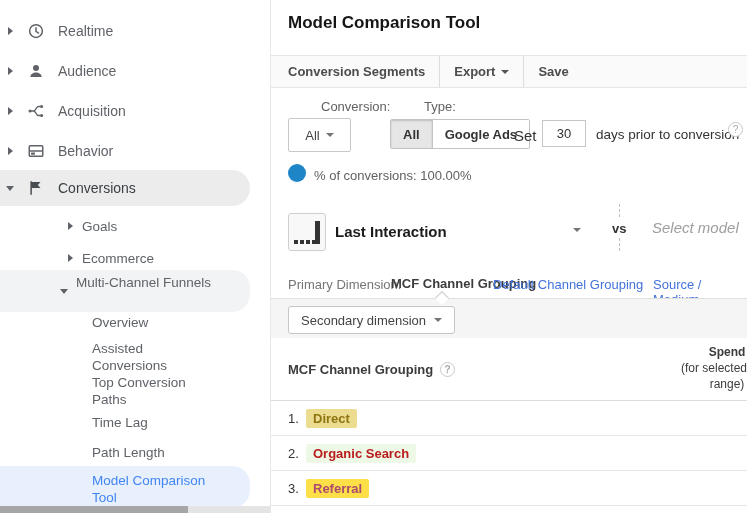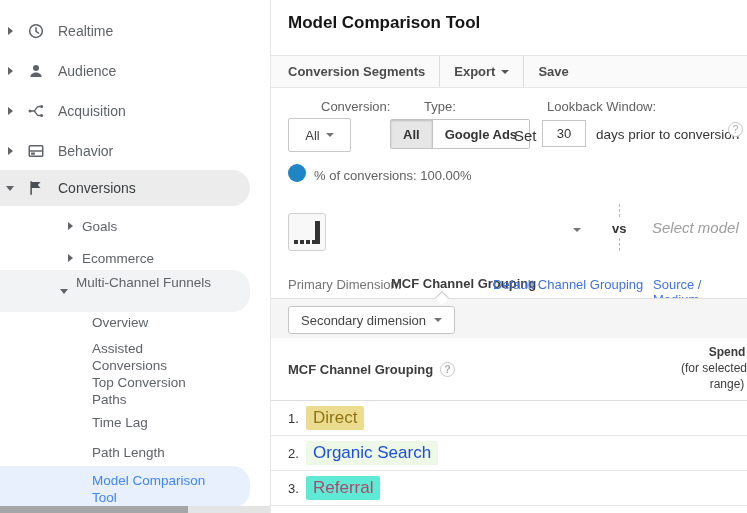--- a/index.html
+++ b/index.html
@@ -73,21 +73,21 @@
     border-left:1px solid #ccc; border-top:1px solid #ccc; }
   .sec-btn { position:absolute; left:17px; top:306px; height:28px; padding:0 12px; background:#fff;
     border:1px solid #c6c6c6; border-radius:3px; display:flex; align-items:center; gap:8px;
     font-size:13px; color:#444; cursor:pointer; }
   .thead { position:absolute; left:0; top:338px; width:477px; height:63px; border-bottom:1px solid #dcdcdc; }
   .th-left { position:absolute; left:17px; top:24px; font-size:13px; font-weight:bold; color:#3c3c3c; display:flex; align-items:center; gap:7px; }
   .th-spend { position:absolute; left:390px; top:6px; width:132px; text-align:center; font-size:12px; color:#3c3c3c; line-height:16px; }
   .th-spend .b { font-weight:bold; }
   .trow { position:absolute; left:0; width:477px; height:35px; border-bottom:1px solid #e7e7e7; display:flex; align-items:center; }
   .trank { position:absolute; left:17px; font-size:13px; color:#333; }
-  .chip { position:absolute; left:35px; font-size:17px; padding:2px 7px; border-radius:2px; cursor:pointer; }
+  .chip { position:absolute; left:35px; font-size:13px; padding:2px 7px; border-radius:2px; cursor:pointer;font-weight:bold; }
 </style>
 </head>
 <body>
 
 <div class="stage">
 
   <div class="sidebar">
 
     <div class="nav-row" style="top:13px">
       <span class="arr tri-r"></span>
@@ -205,21 +205,20 @@
         <span class="tri-d sm" style="border-top-color:#555"></span>
       </div>
       <div class="tb-sep"></div>
       <div class="tb-btn">
         <span>Save</span>
       </div>
     </div>
 
     <div class="flt-label" style="left:17px; top:99px">Conversion:</div>
     <div class="flt-label" style="left:120px; top:99px">Type:</div>
-    <div class="flt-label" style="left:243px; top:99px">Lookback Window:</div>
 
     <div class="all-dd">
       <span>All</span>
       <span class="tri-d sm"></span>
     </div>
 
     <div class="seg">
       <div class="seg-btn sel">
         <span>All</span>
       </div>
@@ -236,20 +235,21 @@
     <div class="pct-dot" style="background:#1e85c7"></div>
     <div class="pct-txt">% of conversions: 100.00%</div>
 
     <div class="model-icon">
       <span class="mi-dot" style="left:5px"></span>
       <span class="mi-dot" style="left:11px"></span>
       <span class="mi-dot" style="left:17px"></span>
       <span class="mi-dot" style="left:23px"></span>
       <span class="mi-bar"></span>
     </div>
+    <div class="model-name">Last Interaction</div>
     <span class="model-caret tri-d sm"></span>
     <div class="vs-dash" style="top:204px"></div>
     <div class="vs-txt">vs</div>
     <div class="vs-dash" style="top:238px"></div>
     <div class="select-model">Select model</div>
 
     <div class="pd-label">Primary Dimension:</div>
     <div class="pd-tab-sel">MCF Channel Grouping</div>
     <div class="pd-link" style="left:222px">Default Channel Grouping</div>
     <div class="pd-link" style="left:382px">Source / Medium</div>
@@ -272,21 +272,21 @@
         <div>range)</div>
       </div>
     </div>
 
     <div class="trow" style="top:401px">
       <span class="trank">1.</span>
       <span class="chip" style="color:#8e7512;background:#ecdc8f">Direct</span>
     </div>
     <div class="trow" style="top:436px">
       <span class="trank">2.</span>
-      <span class="chip" style="color:#1d4ed8;background:#eef8e6">Organic Search</span>
+      <span class="chip" style="color:#b91c1c;background:#eef8e6">Organic Search</span>
     </div>
     <div class="trow" style="top:471px">
       <span class="trank">3.</span>
-      <span class="chip" style="color:#ad4a6e;background:#5eead4">Referral</span>
+      <span class="chip" style="color:#ad4a6e;background:#fde047">Referral</span>
     </div>
 
   </div>
 </div>
 
 </body></html>

